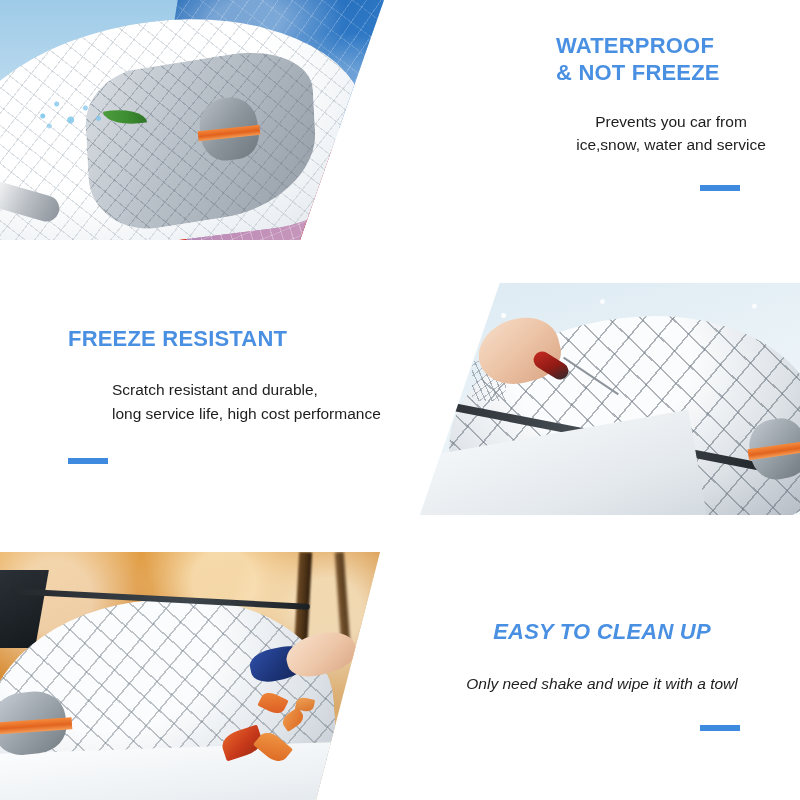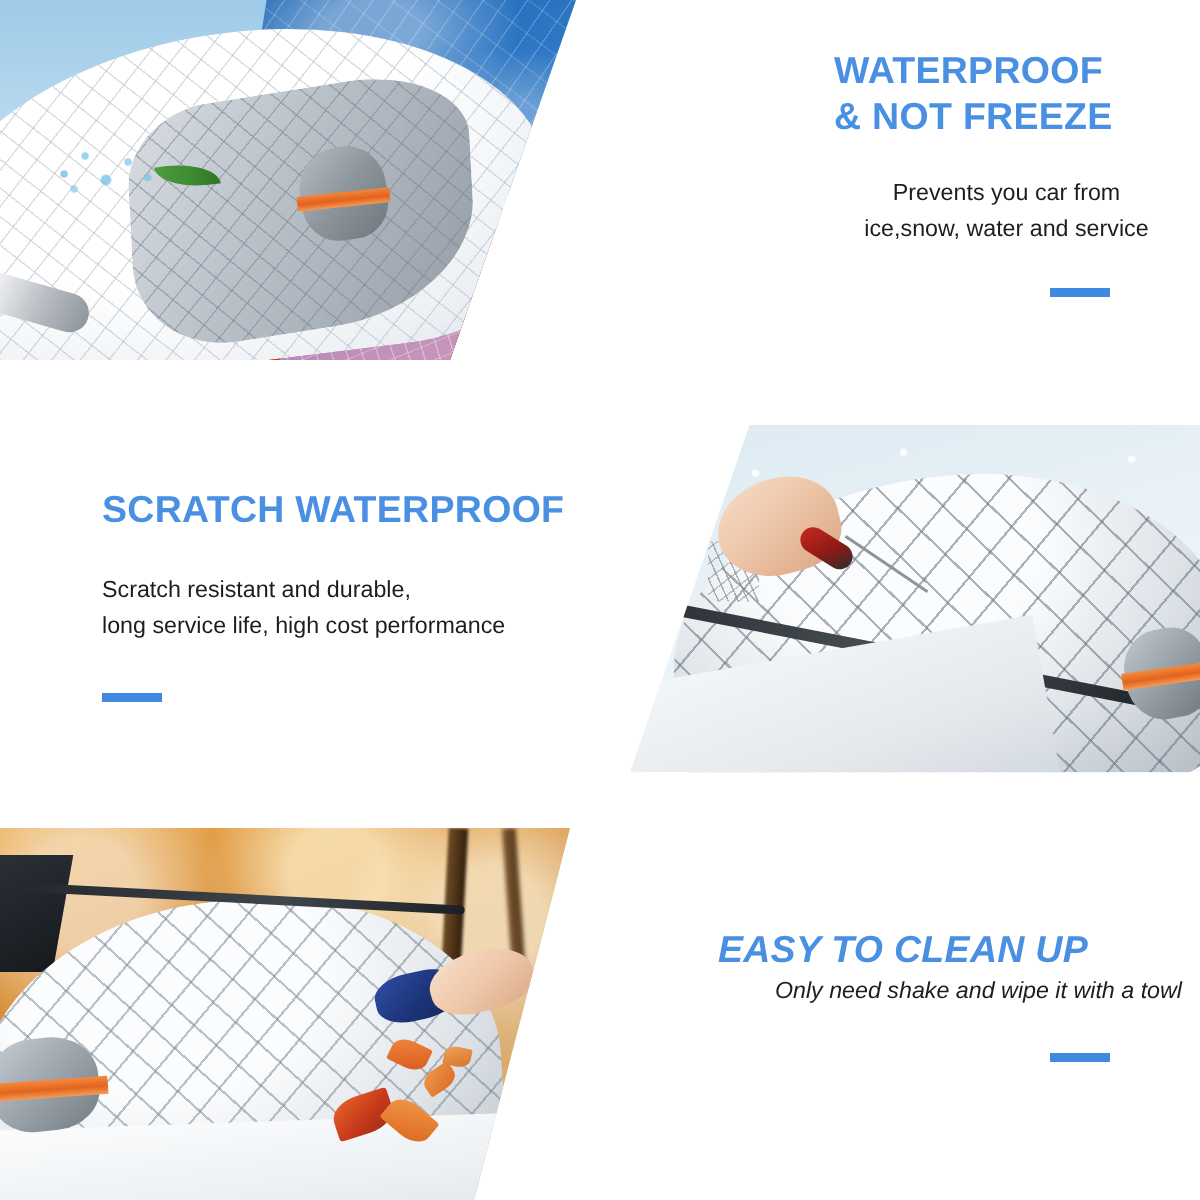--- a/index.html
+++ b/index.html
@@ -276,21 +276,21 @@
   #photo-3 .lf.d { left:256px; top:184px; width:34px; height:22px; transform:rotate(40deg);
                    background:linear-gradient(150deg,#f29a47 0%, #db6520 100%); }
   #photo-3 .lf.e { left:296px; top:146px; width:18px; height:13px; transform:rotate(12deg);
                    background:linear-gradient(150deg,#f0a357 0%, #d8702a 100%); }
 
   
   .textblock { position:absolute; }
   .heading {
     color:#4a90e2;
     font-weight:bold;
-    font-size:25px;
+    font-size:22px;
     line-height:1.24;
     letter-spacing:.2px;
     white-space:pre-line;
   }
   .body {
     color:#1d1d1d;
     font-size:15.5px;
     line-height:1.52;
     white-space:pre-line;
   }
@@ -299,27 +299,27 @@
   }
 
   
   #text-1 { left:556px; top:32px; width:230px; }
   #text-1 .heading { text-align:left; }
   #text-1 .body    { margin-top:23px; text-align:center; }
   #text-1 .accent-bar { margin:28px 0 0 144px; }
 
   
   #text-2 { left:68px; top:60px; width:330px; }
-  #text-2 .body    { margin-top:26px; }
+  #text-2 .body    { margin-top:26px;margin-left:44px; }
   #text-2 .accent-bar { margin-top:33px; }
 
   
   #text-3 { left:416px; top:88px; width:372px; }
   #text-3 .heading { text-align:center; }
-  #text-3 .body    { text-align:right; }
+  #text-3 .body    { margin-top:27px; text-align:center; }
   #text-3 .accent-bar { margin:29px 0 0 284px; }
 </style>
 </head>
 <body>
 
 <div class="page">
 
   <div class="row" id="row-1">
 
     <div class="photo" id="photo-1">
@@ -342,21 +342,21 @@
 &amp; NOT FREEZE</div>
       <div class="body">Prevents you car from
 ice,snow, water and service</div>
       <div class="accent-bar"></div>
     </div>
   </div>
 
   <div class="row" id="row-2">
 
     <div class="textblock" id="text-2">
-      <div class="heading">SCRATCH WATERPROOF</div>
+      <div class="heading">FREEZE RESISTANT</div>
       <div class="body">Scratch resistant and durable,
 long service life, high cost performance</div>
       <div class="accent-bar"></div>
     </div>
 
     <div class="photo" id="photo-2">
       <div class="sky"></div>
       <div class="snowdots"></div>
       <div class="cover2"></div>
       <div class="cover2-edge"></div>

